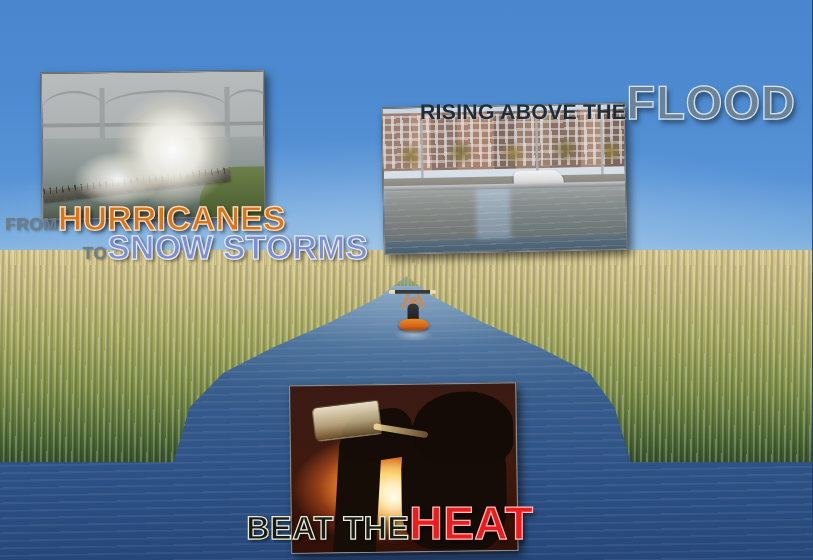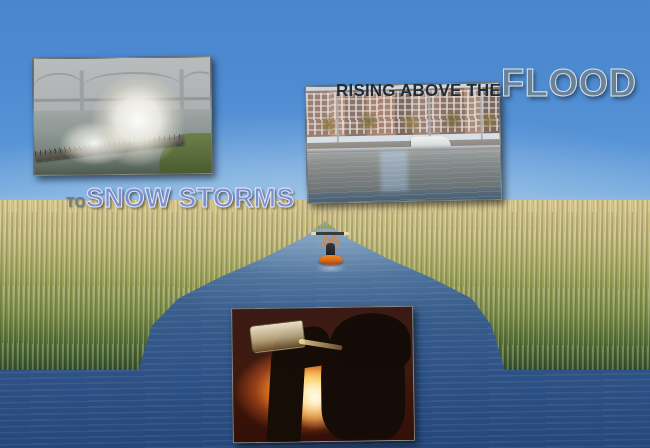--- a/index.html
+++ b/index.html
@@ -381,23 +381,29 @@
     <div class="ht-bg"></div>
     <div class="ht-glow"></div>
     <div class="ht-head"></div>
     <div class="ht-hair"></div>
     <div class="ht-arm"></div>
     <div class="ht-hand"></div>
     <div class="ht-bottle"></div>
     <div class="ht-stream"></div>
   </div>
 
+  <div class="cap" id="cap-hurricanes">
+    <span class="small">FROM </span><span class="big">HURRICANES</span>
+  </div>
 
   <div class="cap" id="cap-snowstorms">
     <span class="small">TO </span><span class="big">SNOW STORMS</span>
   </div>
 
   <div class="cap" id="cap-flood">
     <span class="small">RISING ABOVE THE </span><span class="big">FLOOD</span>
   </div>
 
+  <div class="cap" id="cap-heat">
+    <span class="small">BEAT THE </span><span class="big">HEAT</span>
+  </div>
 
 </div>
 
 </body></html>

